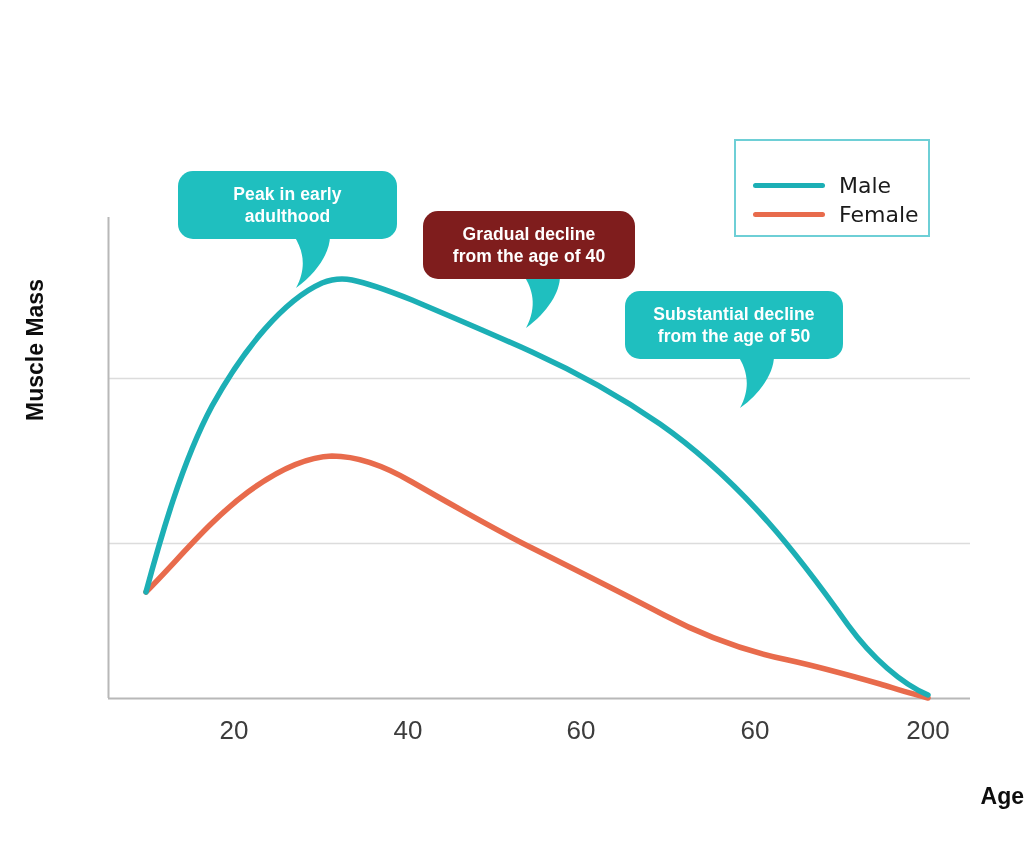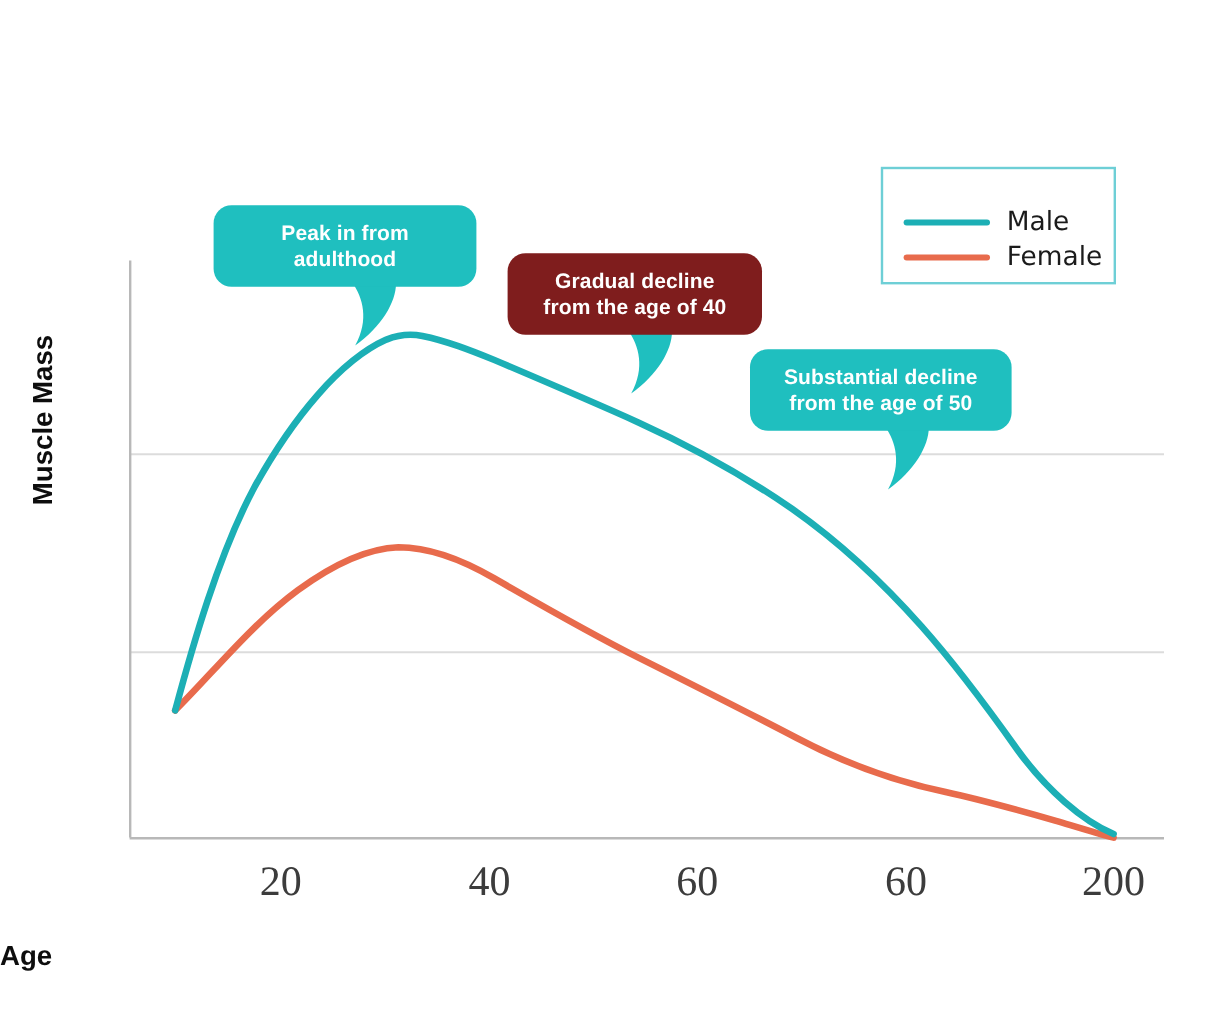--- a/index.html
+++ b/index.html
@@ -52,35 +52,35 @@
     font-size: 23px;
     color: #0d0d0d;
     text-align: center;
     white-space: nowrap;
   }
   .axis-title-x {
     position: absolute;
     left: 0;
     top: 783px;
     width: 1024px;
-    text-align: left;
+    text-align: right;
     font-weight: bold;
     font-size: 23px;
     color: #0d0d0d;
   }
   .tick-label {
     position: absolute;
     top: 715px;
     width: 80px;
     margin-left: -40px;
     text-align: center;
-    font-size: 35px;
+    font-size: 26px;
     font-weight: 300;
     color: #3c3c3c;
-    font-family: Liberation Serif, serif;
+    font-family: Liberation Sans, sans-serif;
   }
   .legend-box {
     position: absolute;
     left: 734px;
     top: 139px;
     width: 196px;
     height: 98px;
     border: 2px solid #6ecfd6;
     background: #ffffff;
     box-sizing: border-box;
@@ -182,20 +182,20 @@
     <div class="legend-row r0">
       <span class="legend-swatch" style="background:#1CAFB5"></span>
       <span class="legend-label">Male</span>
     </div>
     <div class="legend-row r1">
       <span class="legend-swatch" style="background:#E86B4C"></span>
       <span class="legend-label">Female</span>
     </div>
   </div>
 
-  <div class="callout c0" style="background:#1FBFBF">Peak in from
+  <div class="callout c0" style="background:#1FBFBF">Peak in early
 adulthood</div>
   <div class="callout c1" style="background:#7f1d1d">Gradual decline
 from the age of 40</div>
   <div class="callout c2" style="background:#1FBFBF">Substantial decline
 from the age of 50</div>
 
 </div>
 
 </body></html>

